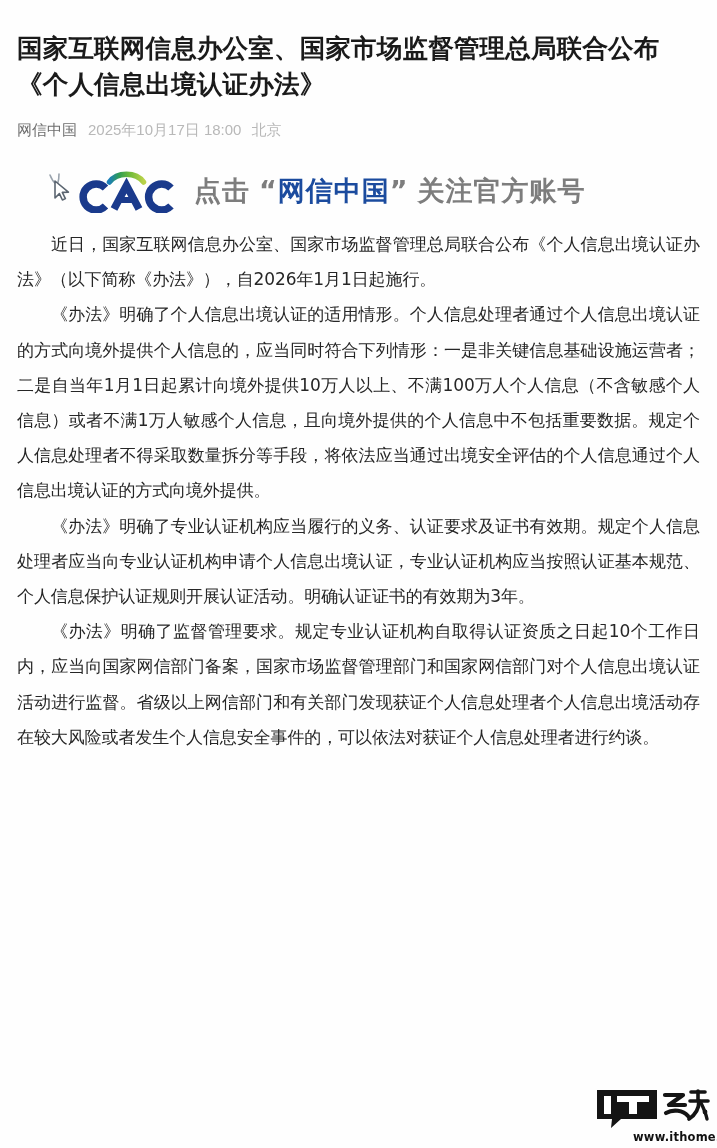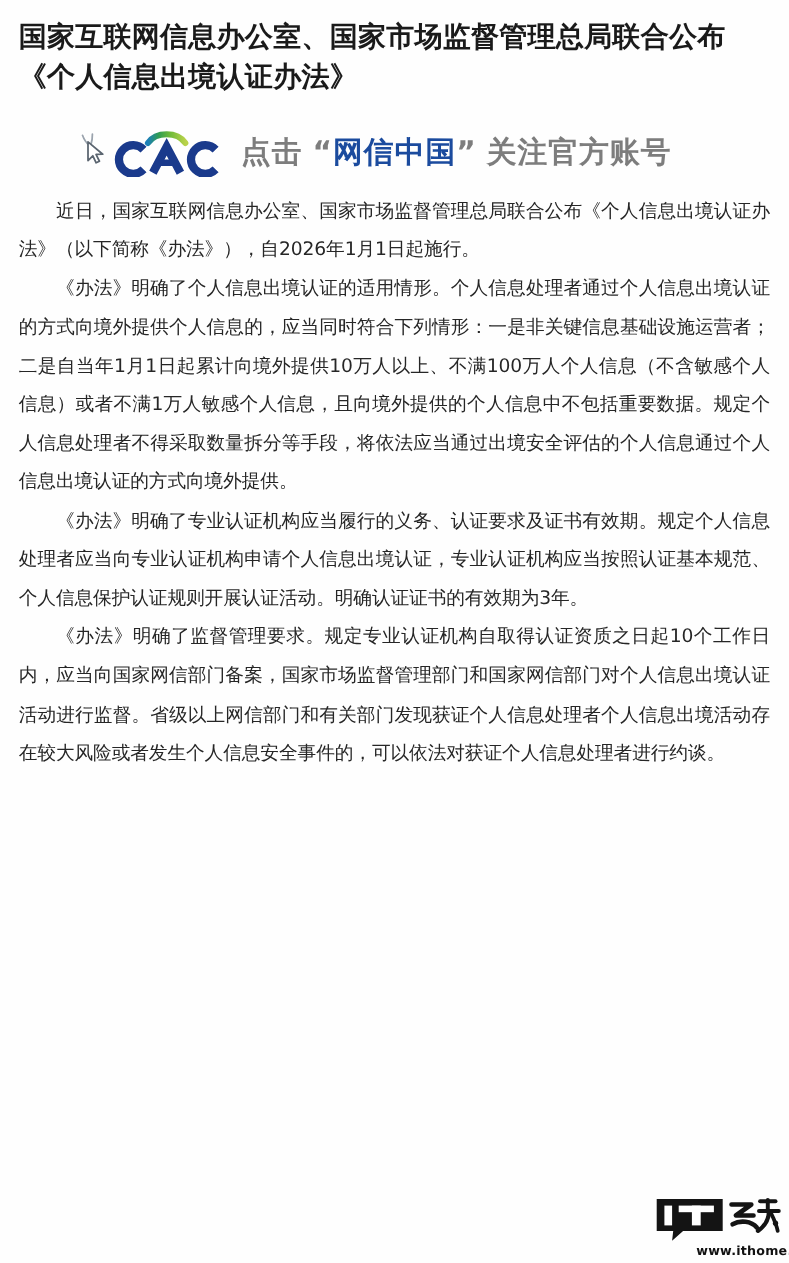--- a/index.html
+++ b/index.html
@@ -18,21 +18,21 @@
   .page {
     width: 717px;
     height: 1148px;
     position: relative;
     box-sizing: border-box;
   }
 
   
   .article-title {
     margin: 0;
-    padding: 16px 22px 0 17px;
+    padding: 30px 22px 0 17px;
     font-size: 25.5px;
     line-height: 36px;
     font-weight: 700;
     color: #1a1a1a;
     letter-spacing: 0.2px;
     font-family: "DejaVu Sans", "Liberation Sans", sans-serif;
   }
   .byline {
     padding: 18px 0 0 17px;
     font-size: 15px;
@@ -53,21 +53,21 @@
     margin-left: 10px;
     font-weight: 400;
   }
 
   
   .promo-banner {
     margin-top: 19px;
     height: 62px;
     display: flex;
     align-items: center;
-    padding-left: 71px;
+    padding-left: 46px;
     box-sizing: border-box;
   }
   .cursor-icon {
     width: 30px;
     height: 32px;
     flex: 0 0 auto;
     margin-right: 2px;
     margin-top: -4px;
   }
   .cac-logo {
@@ -130,20 +130,23 @@
     margin-left: 38px;
   }
 </style>
 </head>
 <body>
 
 <div class="page">
 
   <h1 class="article-title">国家互联网信息办公室、国家市场监督管理总局联合公布《个人信息出境认证办法》</h1>
 
+  <div class="byline">
+    <span class="source">网信中国</span><span class="meta">2025年10月17日 18:00</span><span class="place">北京</span>
+  </div>
 
   <div class="promo-banner">
 
     <span class="cursor-icon">
       <svg viewBox="0 0 30 32" width="30" height="32" aria-hidden="true">
         <path d="M4 3 C5.5 7 7.5 10 10 12" stroke="#9aa3ad" stroke-width="1.6" fill="none" stroke-linecap="round"></path>
         <path d="M13 2 C13 5.5 12.6 8.5 11.8 11" stroke="#9aa3ad" stroke-width="1.6" fill="none" stroke-linecap="round"></path>
         <path d="M9 9 L9 26 L13.4 21.6 L16.4 28 L19.4 26.6 L16.3 20.4 L22.4 20.2 Z" fill="#ffffff" stroke="#5b6570" stroke-width="1.6" stroke-linejoin="round"></path>
       </svg>
     </span>

